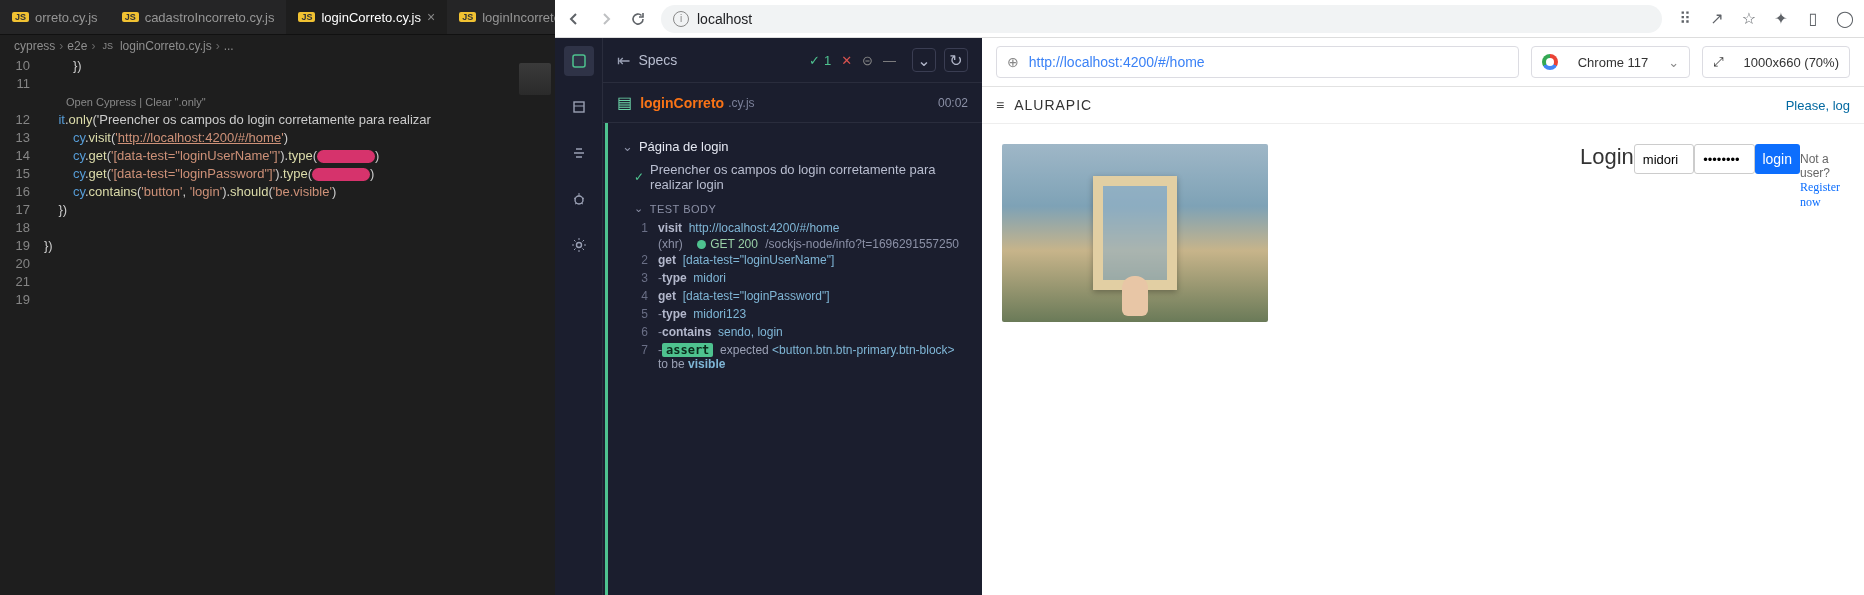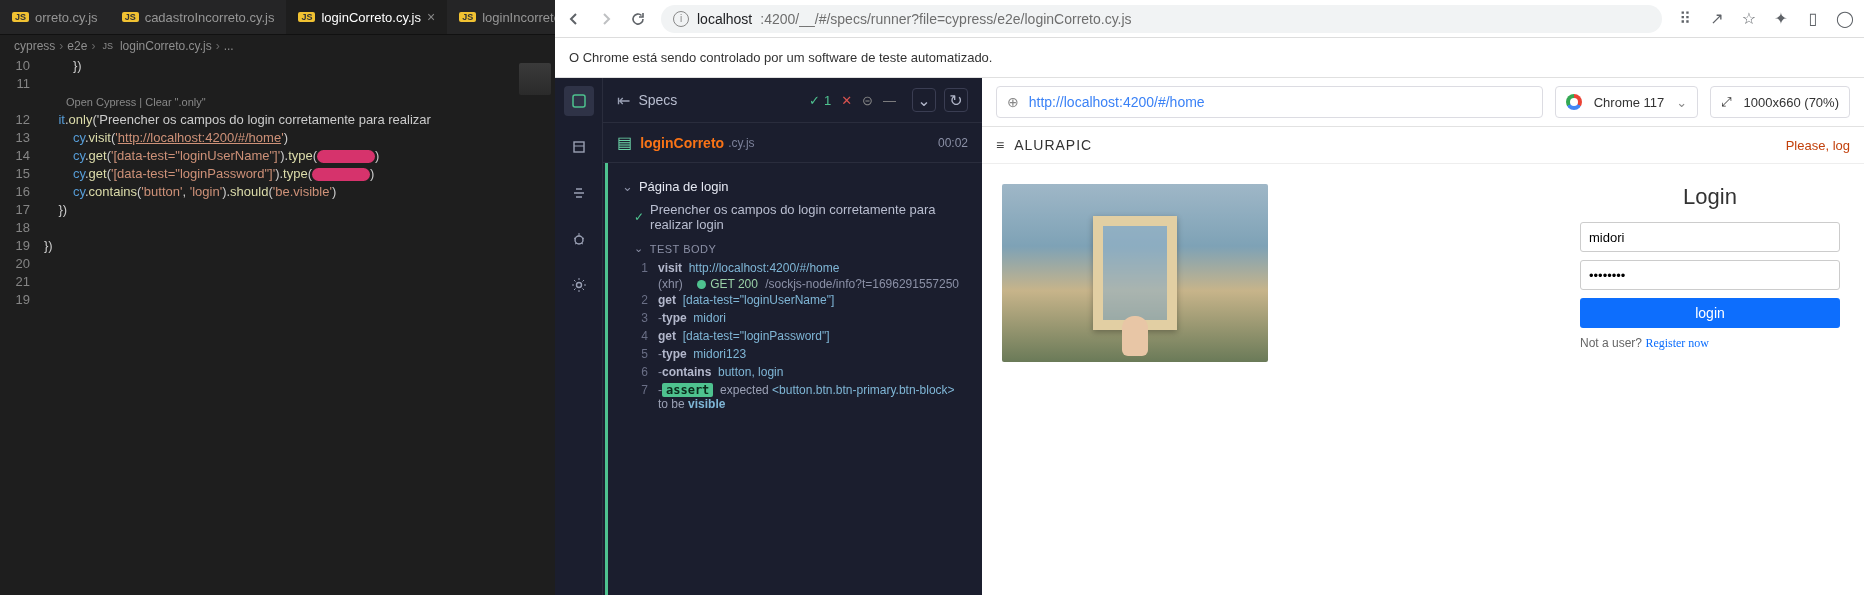--- a/index.html
+++ b/index.html
@@ -77,32 +77,32 @@
 .assert-sel { color:#7fb6d6; }
 .assert-kw { color:#9aa0b4; }
 .assert-val { color:#7fb6d6; font-weight:700; }
 
 
 .app-prev { flex:1; display:flex; flex-direction:column; background:#f5f5f5; }
 .prev-toolbar { display:flex; align-items:center; gap:12px; padding:8px 14px; background:#fff; border-bottom:1px solid #e2e2e2; }
 .url-chip { flex:1; display:flex; align-items:center; gap:10px; border:1px solid #dcdce2; border-radius:4px; height:32px; padding:0 10px; font-size:14px; }
 .url-chip .target-icn { color:#888; }
 .url-chip .url-text { color:#3b82f6; }
-.sel-chip { border:1px solid #dcdce2; border-radius:4px; height:32px; padding:0 10px; display:flex; align-items:center; gap:12px; font-size:13px; color:#333; }
+.sel-chip { border:1px solid #dcdce2; border-radius:4px; height:32px; padding:0 10px; display:flex; align-items:center; gap:20px; font-size:13px; color:#333; }
 .chrome-logo { width:16px; height:16px; border-radius:50%; background: conic-gradient(#ea4335 0 120deg,#4285f4 120deg 240deg,#34a853 240deg 360deg); position:relative; }
 .chrome-logo::after{content:"";position:absolute;inset:4px;border-radius:50%;background:#fff;}
 .app-header { display:flex; align-items:center; padding:10px 14px; background:#fff; border-bottom:1px solid #eee; font-size:14px; color:#333; }
 .app-header .menu-icn { margin-right:10px; color:#444; }
 .app-header .brand { font-weight:400; letter-spacing:1px; }
-.app-header .login-hint { margin-left:auto; color:#c2410c; font-size:13px; }
+.app-header .login-hint { margin-left:auto; color:#0369a1; font-size:13px; }
 .app-content { flex:1; display:flex; padding:20px; gap:26px; background:#fff; }
 .photo { width:266px; height:178px; background: linear-gradient(180deg,#9fb7c7 0%,#7ea2b6 35%,#c7b48a 60%,#6a7a58 100%); border-radius:2px; position:relative; display:flex; align-items:center; justify-content:center; }
 .frame { width:84px; height:114px; border:10px solid #e2cfa3; background:rgba(150,180,200,.6); box-shadow:0 2px 6px rgba(0,0,0,.3); }
 .hand { position:absolute; bottom:6px; width:26px; height:40px; background:#e8c6a6; border-radius:12px 12px 6px 6px; }
-.login-form { flex:1; display:flex; flex-direction:column; max-width:260px; margin-left:auto; margin-right:4px; }
+.login-form { flex:1; display:flex; flex-direction:row; max-width:260px; margin-left:auto; margin-right:4px; }
 .login-form h2 { text-align:center; font-weight:400; font-size:22px; color:#333; margin-bottom:12px; }
 .login-form input { width:100%; height:30px; border:1px solid #ccc; border-radius:3px; padding:0 8px; font-size:13px; margin-bottom:8px; }
 .login-form button { width:100%; height:30px; background:#0d6efd; color:#fff; border:none; border-radius:3px; font-size:14px; cursor:pointer; }
 .login-form .reg { font-size:12px; color:#666; margin-top:8px; }
 .login-form .reg a { color:#0d6efd; text-decoration:none;font-family:Liberation Serif, serif; }
 
 svg { display:block; }
 </style>
 </head>
 <body>
@@ -182,33 +182,31 @@
         </svg>
       </div>
     <div class="chrome-icn">
         <svg width="16" height="16" viewBox="0 0 16 16">
           <path d="M13 8a5 5 0 1 1-1.5-3.5M13 2v4h-4" fill="none" stroke="#5f6368" stroke-width="1.6"></path>
         </svg>
       </div>
     <div class="addr">
       <span class="info-icn">i</span>
       <span class="host">localhost</span>
-        <span class="path">:4200/__/#/specs/runner?file=cypress/e2e/loginCorreto.cy.js</span>
     </div>
     <div class="right-icons">
       <span class="chrome-icn">⠿</span>
       <span class="chrome-icn">↗</span>
       <span class="chrome-icn">☆</span>
       <span class="chrome-icn">✦</span>
       <span class="chrome-icn">▯</span>
       <span class="chrome-icn">◯</span>
     </div>
   </div>
 
-  <div class="chrome-msg">O Chrome está sendo controlado por um software de teste automatizado.</div>
 
   <div class="cy-area">
 
     <div class="cy-left">
       <div class="cy-rail">
         <div class="rail-btn active">
             <svg width="16" height="16" viewBox="0 0 16 16">
               <rect x="2" y="2" width="12" height="12" rx="2" fill="none" stroke="#4ec28f" stroke-width="1.5"></rect>
             </svg>
           </div>
@@ -291,21 +289,21 @@
                 <div class="cy-log">
                   <span class="ln">4</span>
                   <div style="flex:1"><span class="cmd">get</span>&nbsp; <span class="arg">[data-test="loginPassword"]</span></div>
                 </div>
                 <div class="cy-log">
                   <span class="ln">5</span>
                   <div style="flex:1"><span class="dash">-</span><span class="cmd">type</span>&nbsp; <span class="arg">midori123</span></div>
                 </div>
                 <div class="cy-log">
                   <span class="ln">6</span>
-                  <div style="flex:1"><span class="dash">-</span><span class="cmd">contains</span>&nbsp; <span class="arg">button, login</span></div>
+                  <div style="flex:1"><span class="dash">-</span><span class="cmd">contains</span>&nbsp; <span class="arg">sendo, login</span></div>
                 </div>
                 <div class="cy-log">
                   <span class="ln">7</span>
                   <div style="flex:1"><span class="dash">-</span><span class="badge-assert">assert</span> &nbsp;<span class="assert-kw">expected</span> <span class="assert-sel">&lt;button.btn.btn-primary.btn-block&gt;</span> <span class="assert-kw">to be</span> <span class="assert-val">visible</span></div>
                 </div>
               </div>
           </div>
         </div>
       </div>
     </div>

